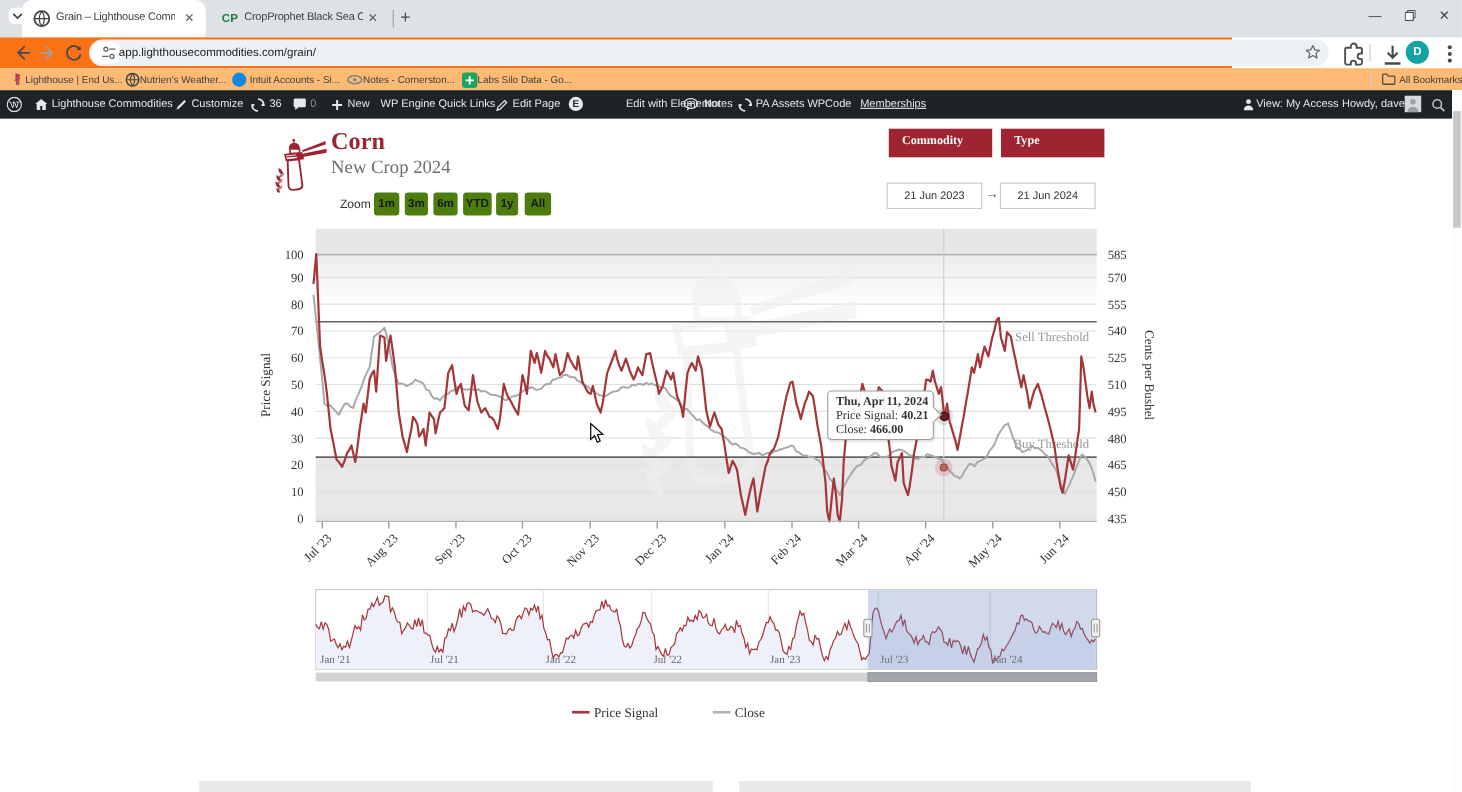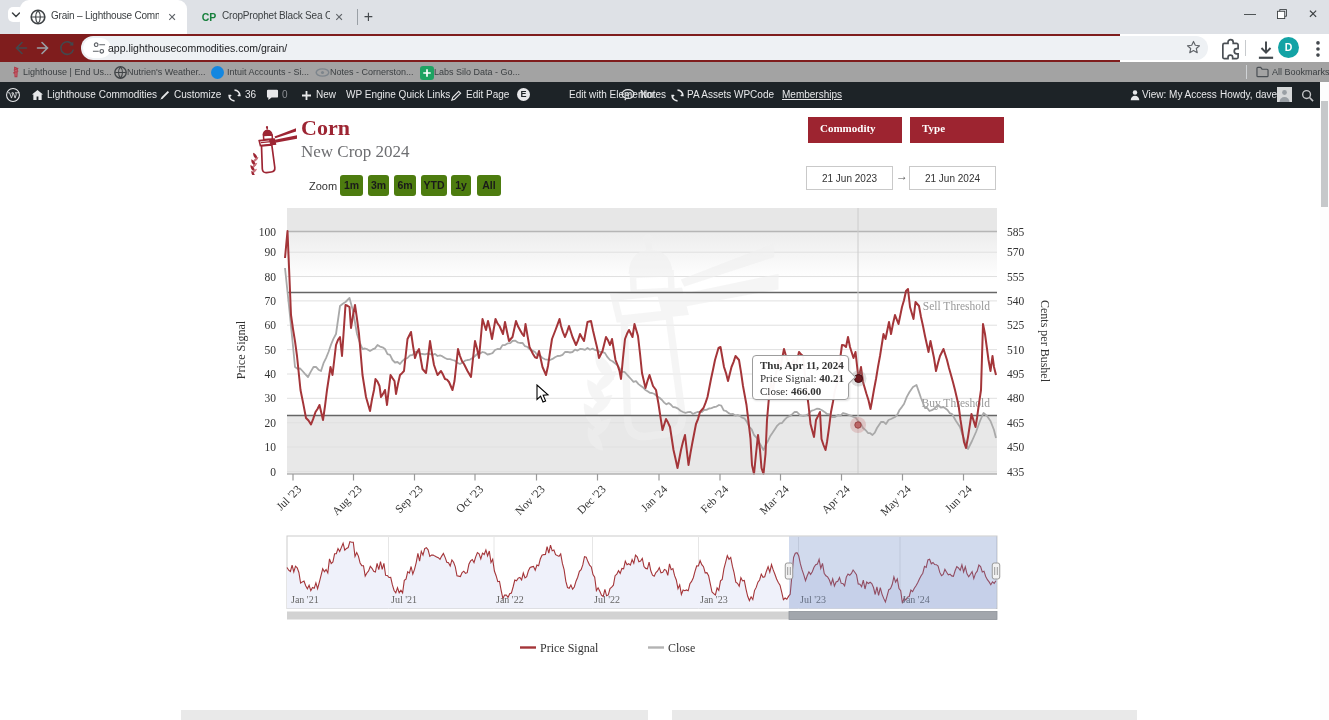--- a/index.html
+++ b/index.html
@@ -11,25 +11,25 @@
 #chev svg { position:absolute; left:3px; top:4px; }
 .tab { position:absolute; top:0; height:34px; }
 #tab1 { left:20px; width:167px; background:#fff; border-radius:9px 9px 0 0; }
 .tab .fav { position:absolute; left:10px; top:9px; width:16px; height:16px; }
 .tab .ttl { position:absolute; left:31px; top:10px; width:108px; font-size:10px; letter-spacing:-0.2px; color:#3c4043; white-space:nowrap; overflow:hidden; }
 .tab .cls { position:absolute; right:7px; top:9px; width:16px; height:16px; color:#5f6368; font-size:11px; line-height:16px; text-align:center; }
 #tab2 { left:191px; width:163px; }
 #tabsep { position:absolute; left:357px; top:9px; width:1px; height:16px; background:#9aa0a6; }
 #newtab { position:absolute; left:360px; top:8px; width:17px; height:17px; color:#45494d; font-size:16px; line-height:17px; text-align:center; }
 .winbtn { position:absolute; top:1px; height:28px; width:42px; color:#3c4043; text-align:center; line-height:26px; font-size:12px; }
-#toolbar { position:absolute; left:0; top:34px; width:1120px; height:28px; background:#7f1d1d; }
+#toolbar { position:absolute; left:0; top:34px; width:1120px; height:28px; background:#f97316; }
 .navic { position:absolute; top:3px; width:22px; height:22px; color:#43484d; }
 #omni { position:absolute; left:81px; top:2px; width:1127px; height:24px; background:#eef1f4; border-radius:12px; }
 #omni .url { position:absolute; left:27px; top:6px; font-size:10.5px; color:#202124; }
-#bookmarks { position:absolute; left:0; top:62px; width:1329px; height:20px; background:#a3a3a3; }
+#bookmarks { position:absolute; left:0; top:62px; width:1329px; height:20px; background:#fdba74; }
 .bk { position:absolute; top:5px; font-size:9px; color:#3c4043; white-space:nowrap; }
 #adminbar { position:absolute; left:0; top:82px; width:1320px; height:26px; background:#1d2327; color:#e7e8ea; font-size:10px; }
 .ab { position:absolute; top:7px; white-space:nowrap; }
 #page { position:absolute; left:0; top:108px; width:1320px; height:612px; background:#fff;padding-left:28px; }
 #logo { position:absolute; left:241px; top:13px; }
 #h1 { position:absolute; left:301px; top:7px; font-family:"Liberation Serif",serif; font-weight:bold; font-size:22px; color:#9d2533; }
 #h2 { position:absolute; left:301px; top:34px; font-family:"Liberation Serif",serif; font-size:17px; color:#6d6e71; }
 .rbtn { position:absolute; top:9px; width:94px; height:26px; background:#9d2430; color:#fff;
   font-family:"Liberation Serif",serif; font-weight:bold; font-size:11px; padding:5px 0 0 12px; }
 .datebox { position:absolute; top:58px; width:87px; height:24px; background:#fff; border:1px solid #c9c9c9; color:#333;

